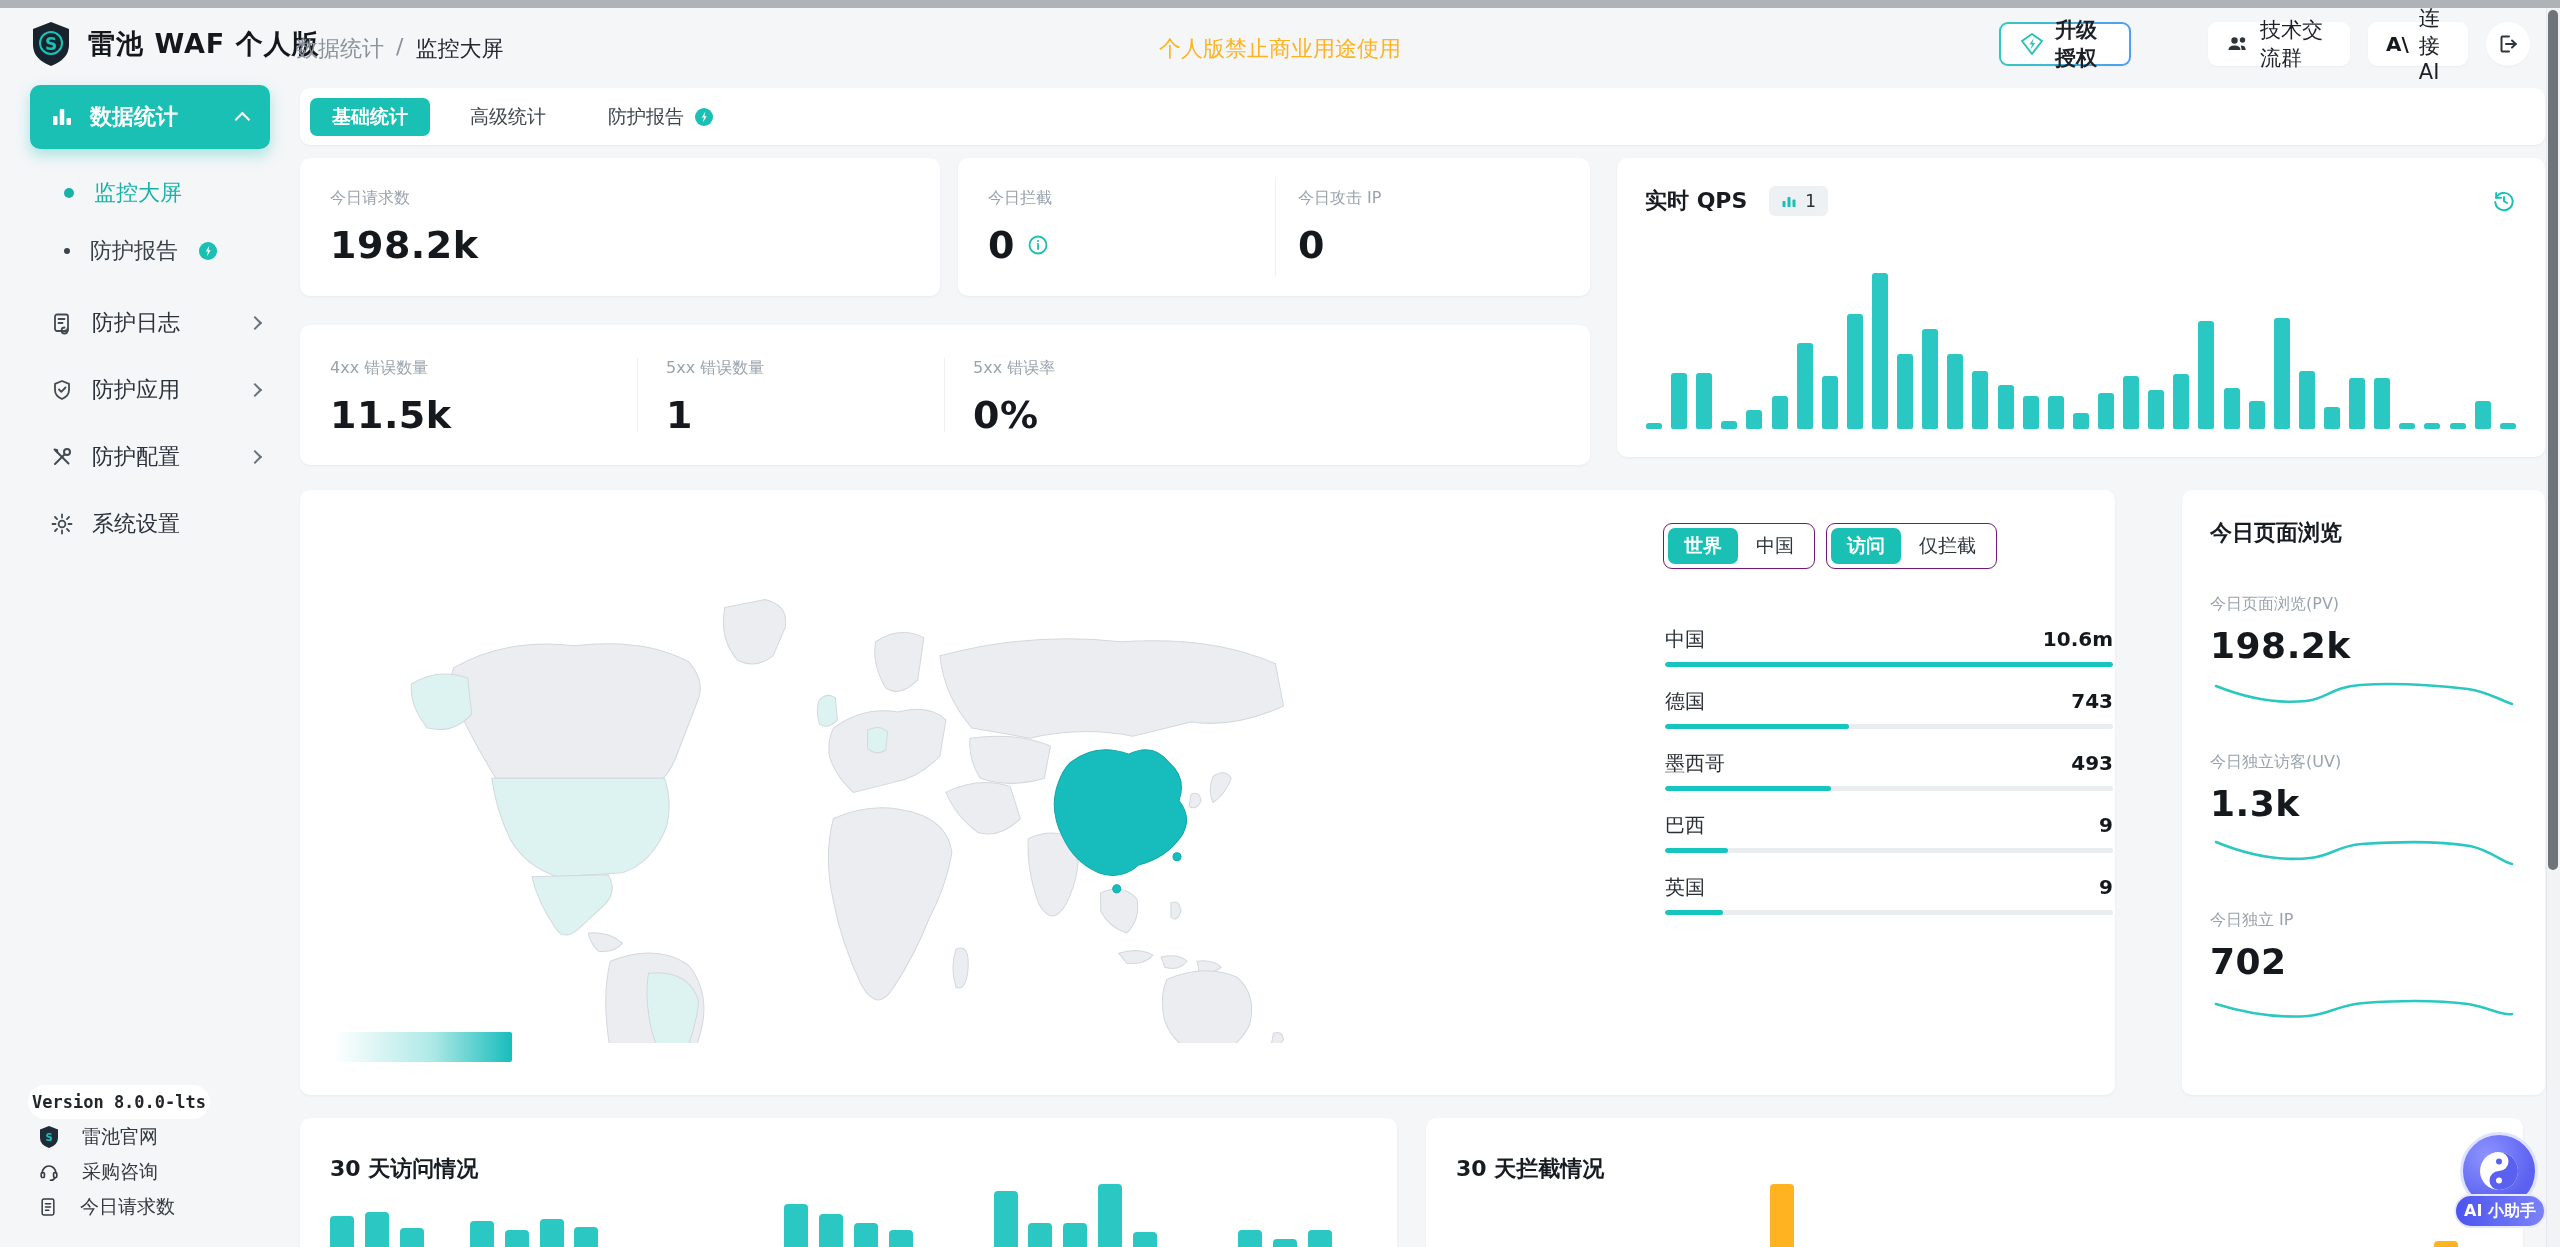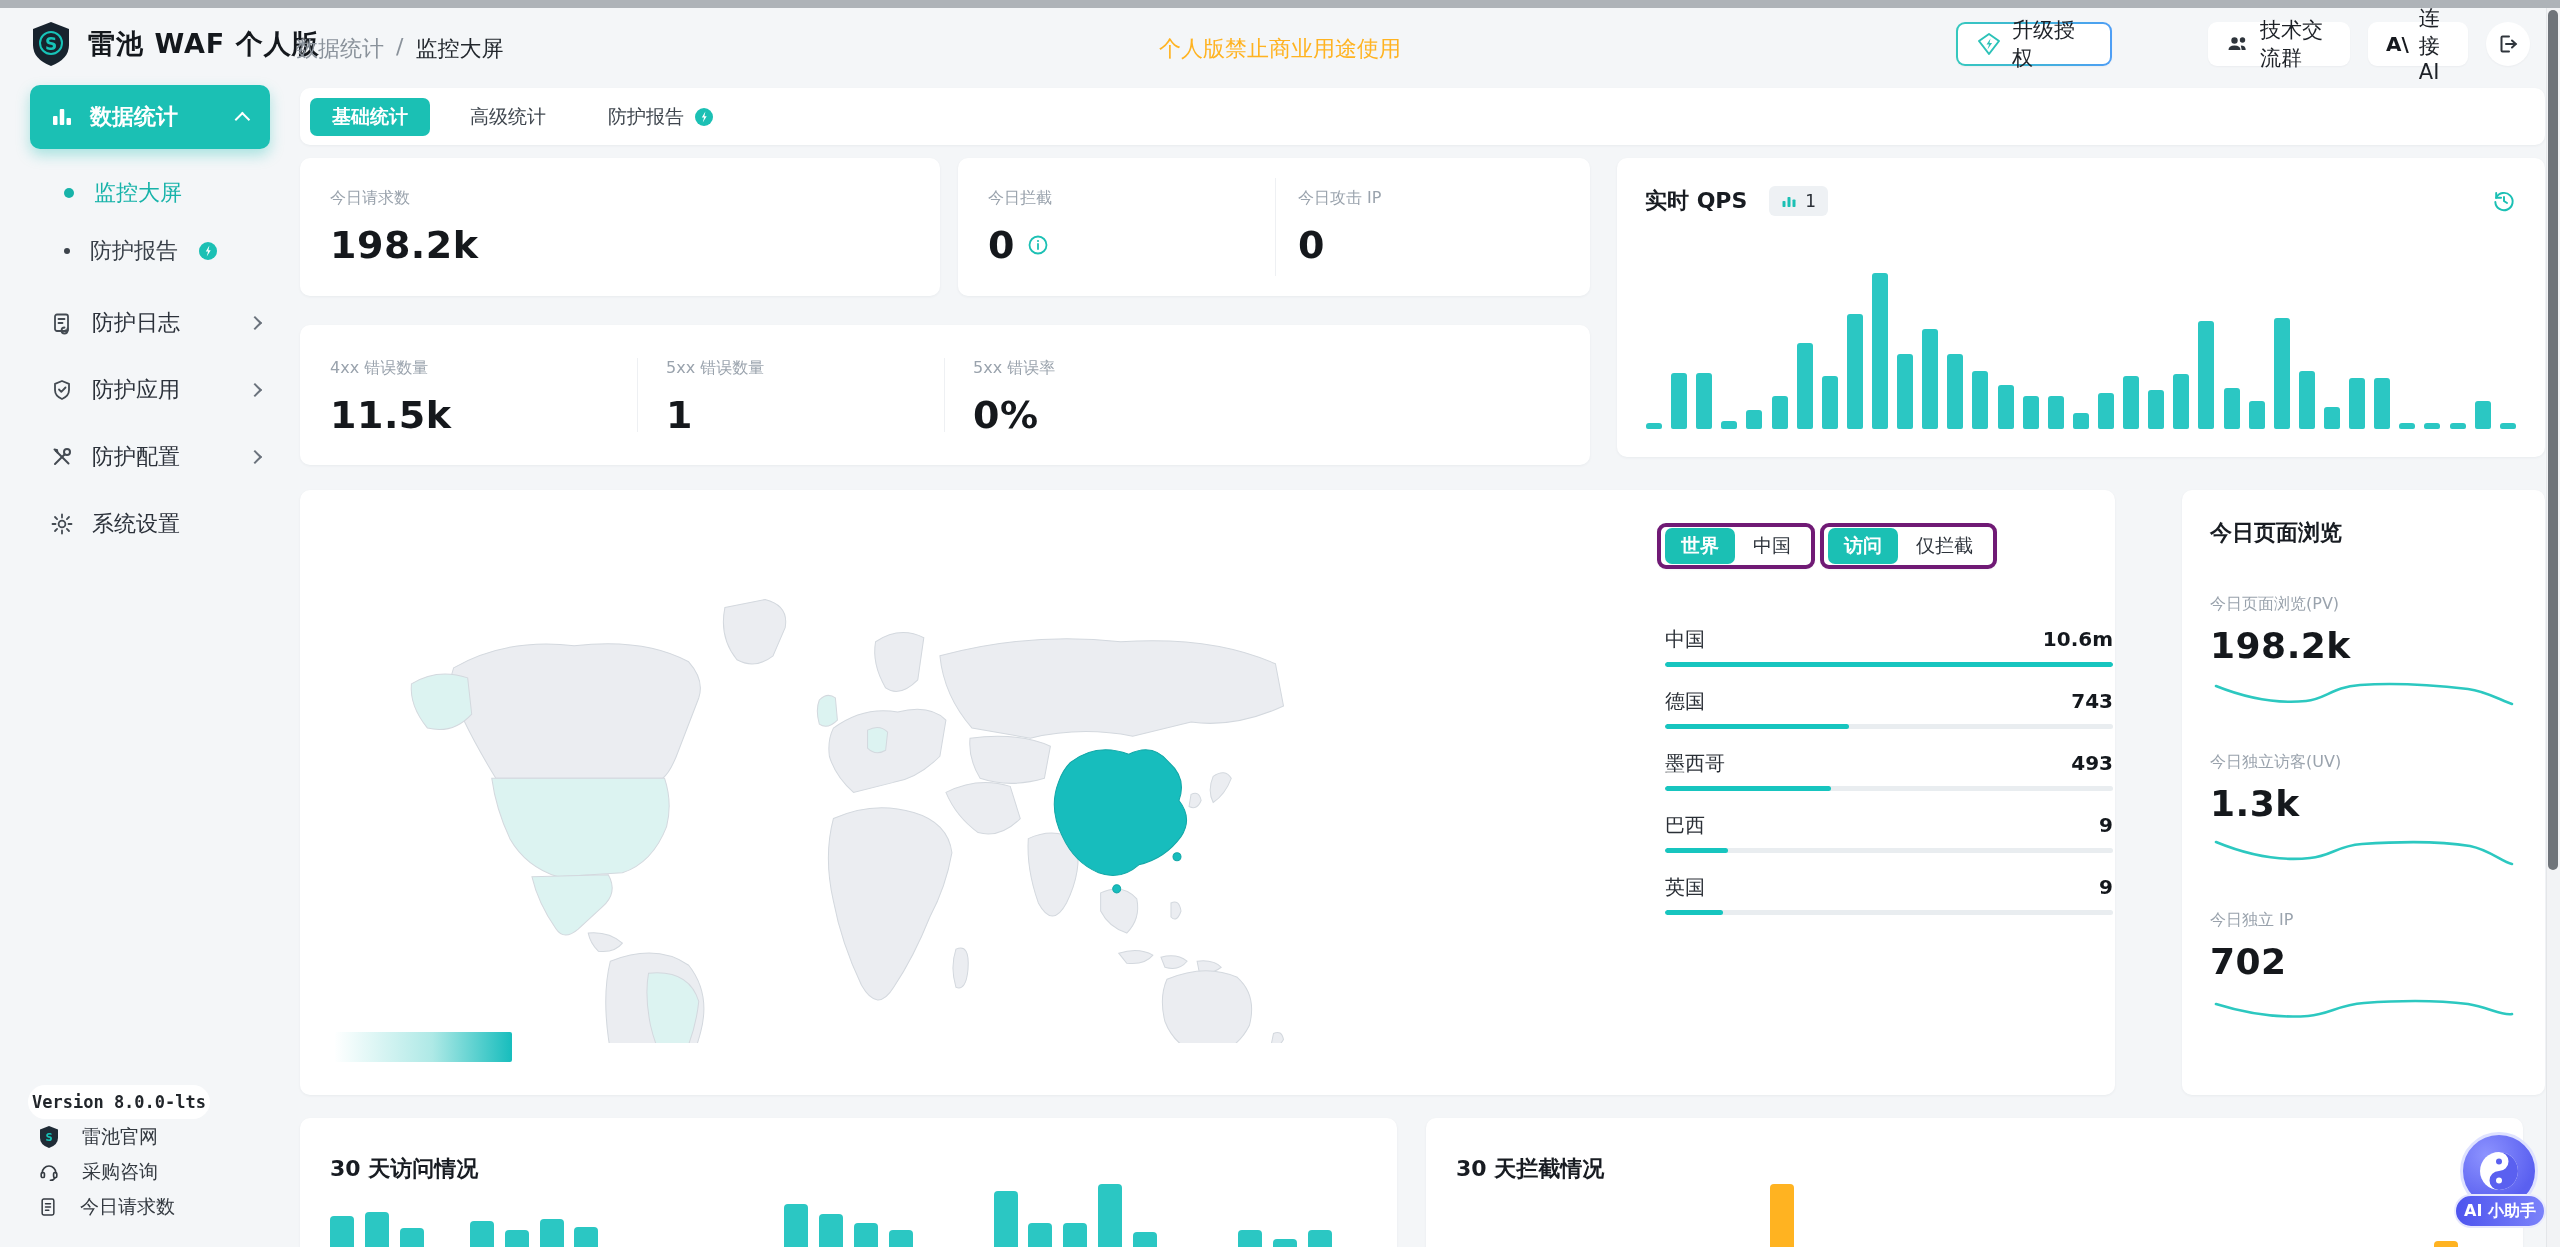--- a/index.html
+++ b/index.html
@@ -18,21 +18,21 @@
   .window-edge{position:absolute;left:0;top:0;width:2560px;height:8px;background:#aeb3b8}
 
   
   .header{position:absolute;left:0;top:8px;width:2560px;height:72px}
   .logo-wrap{position:absolute;left:30px;top:12px;display:flex;align-items:center;gap:16px}
   .logo-title{font-size:27px;font-weight:bold;color:#14181d;letter-spacing:1px}
   .breadcrumb{position:absolute;left:296px;top:26px;font-size:22px;color:var(--muted);display:flex;gap:12px}
   .breadcrumb .cur{color:#22272d}
   .warning{position:absolute;left:50%;top:26px;transform:translateX(-50%);font-size:22px;color:var(--orange)}
   .hbtn{position:absolute;top:14px;height:44px;background:#fff;border-radius:9px;display:flex;align-items:center;gap:10px;padding:0 18px;font-size:21px;color:#1d2127;box-shadow:0 1px 2px rgba(20,30,40,.04);cursor:pointer}
-  .hbtn.upgrade{left:1956px;width:156px;border:2px solid transparent;font-weight:normal;
+  .hbtn.upgrade{left:1999px;width:132px;border:2px solid transparent;font-weight:bold;
     background:linear-gradient(#fff,#fff) padding-box,linear-gradient(90deg,#35c8be,#4e9ef5) border-box}
   .hbtn.community{left:2208px;width:142px}
   .hbtn.connect-ai{left:2368px;width:100px}
   .hbtn.round{left:2486px;width:44px;border-radius:50%;padding:0;justify-content:center}
   .ai-glyph{font-weight:bold;font-size:20px;color:#16191e}
 
   
   .sidebar{position:absolute;left:0;top:80px;width:300px;height:1167px}
   .side-active{position:absolute;left:30px;top:5px;width:240px;height:64px;background:var(--teal);border-radius:10px;display:flex;align-items:center;gap:16px;padding:0 20px;color:#fff;font-size:22px;font-weight:bold;box-shadow:0 6px 14px rgba(27,192,180,.35);cursor:pointer}
   .side-active .chev-up{margin-left:auto;width:11px;height:11px;border-left:2.5px solid #fff;border-top:2.5px solid #fff;transform:rotate(45deg) translateY(3px)}
@@ -69,21 +69,21 @@
   .qps-history{margin-left:auto;cursor:pointer}
   .qps-chart{position:absolute;left:29px;right:29px;top:115px;bottom:28px;display:flex;justify-content:space-between;align-items:flex-end}
   .qps-chart .bar{width:16px;background:var(--teal-bright);border-radius:3px 3px 2px 2px}
 
   .card-errors{left:300px;top:325px;width:1290px;height:140px;padding:33px 30px}
   .err-cols{display:flex;height:100%}
   .err-col{width:307px;padding-right:20px}
   .err-col + .err-col{border-left:1px solid var(--divider);padding-left:28px}
 
   .card-map{left:300px;top:490px;width:1815px;height:605px}
-  .toggle-group{position:absolute;top:33px;height:46px;background:#fff;border:4px solid #701a75;border-radius:9px;display:flex;align-items:center;padding:4px;gap:2px;box-shadow:0 1px 2px rgba(20,30,40,.04)}
+  .toggle-group{position:absolute;top:33px;height:46px;background:#fff;border:1px solid #701a75;border-radius:9px;display:flex;padding:4px;gap:2px;box-shadow:0 1px 2px rgba(20,30,40,.04)}
   .tg-region{right:300px}
   .tg-mode{right:118px}
   .seg{height:36px;display:flex;align-items:center;padding:0 16px;border-radius:7px;font-size:19px;color:#2d333b;cursor:pointer;white-space:nowrap}
   .seg.active{background:var(--teal);color:#fff;font-weight:bold}
   .map-svg{position:absolute;left:25px;top:88px;width:1065px;height:465px;cursor:pointer}
   .map-legend{position:absolute;left:35px;top:542px;width:177px;height:30px;background:linear-gradient(90deg,#feffff, #aee9e6 55%, var(--map-china));border-radius:2px}
   .country-list{position:absolute;left:1365px;top:136px;width:448px}
   .country-row{margin-bottom:21px}
   .country-line{display:flex;justify-content:space-between;align-items:baseline;font-size:20px;color:#2a2f36}
   .country-name{color:#2a2f36}

